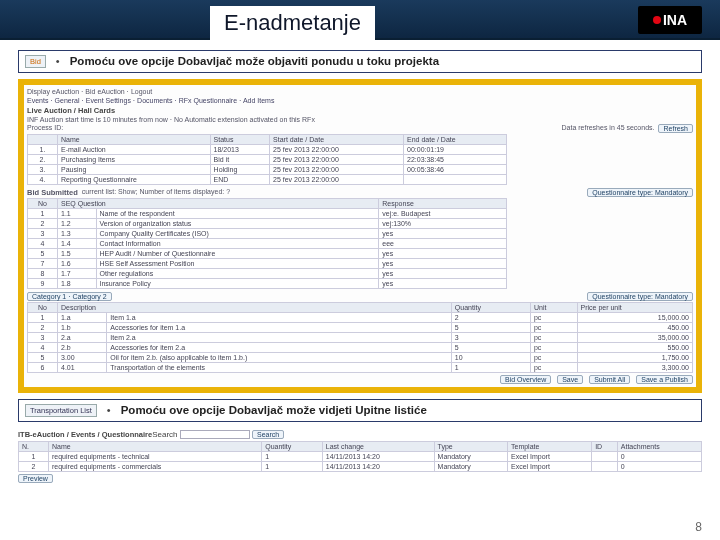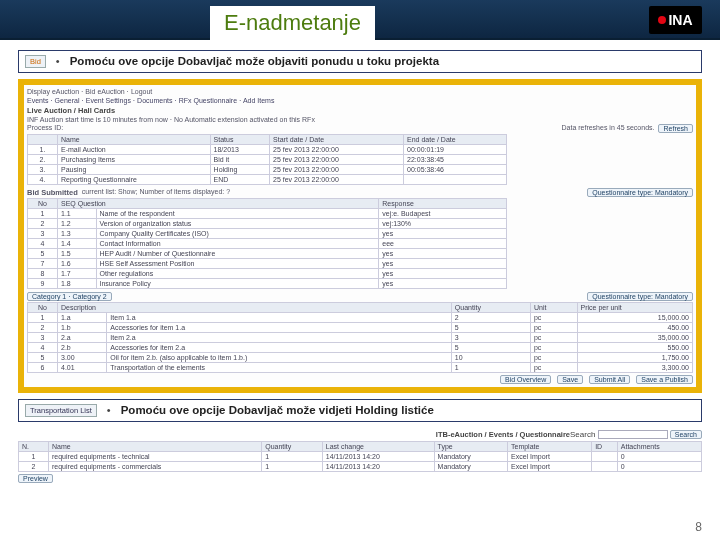--- a/index.html
+++ b/index.html
@@ -1,20 +1,20 @@
 <!DOCTYPE html>
 <html><head>
 <meta charset="utf-8">
 <style>
   * { margin: 0; padding: 0; box-sizing: border-box; }
   body { width: 720px; height: 540px; font-family: Arial, sans-serif; background: #fff; position: relative; overflow: hidden; }
   .title-bar { height: 40px; background: linear-gradient(to bottom, #1a3a5c, #0d2540); position: relative; }
   .title-bar::before { content: ""; position: absolute; left: 0; right: 0; bottom: 0; height: 2px; background: #0a1f33; }
-  .page-title { position: absolute; left: 210px; top: 6px; color: #4d7c0f; font-size: 22px; background: #fff; padding: 0 14px; height: 34px; line-height: 34px; }
-  .logo { position: absolute; right: 18px; top: 6px; width: 53px; height: 28px; background: #000; border-radius: 2px; color: #fff; font-weight: bold; font-size: 14px; display: flex; align-items: center; justify-content: center; }
+  .page-title { position: absolute; left: 210px; top: 6px; color: #0f172a; font-size: 22px; background: #fff; padding: 0 14px; height: 34px; line-height: 34px; }
+  .logo { position: absolute; right: 18px; top: 6px; width: 64px; height: 28px; background: #000; border-radius: 2px; color: #fff; font-weight: bold; font-size: 14px; display: flex; align-items: center; justify-content: center; }
   .logo .dot { width: 8px; height: 8px; background: #e20613; border-radius: 50%; margin-right: 2px; }
   .slide { padding: 8px 18px 0 18px; font-size: 8px; color: #444; }
   .callout { border: 1.5px solid #2a3a6a; margin: 2px 0 6px 0; display: flex; padding: 4px 6px; background: #fff; }
   .btn-stub { border: 1px solid #9aa; padding: 1px 4px; font-size: 7.5px; color: #335; background: #eef2f7; display: inline-block; }
   .btn-stub.orange { color: #c60; }
   .bullet { font-size: 11px; padding: 0 10px; }
   .callout-text { font-size: 11.5px; font-weight: bold; color: #222; }
   .shot { border: 6px solid #eab308; padding: 3px; background: #fdfdfd; margin-bottom: 6px; }
   .topline { color: #556; font-size: 7px; margin-bottom: 2px; }
   .tabs { font-size: 7px; color: #446; margin-bottom: 2px; }
@@ -22,21 +22,21 @@
   .row { display: flex; align-items: flex-start; gap: 4px; font-size: 7px; color: #556; margin: 1px 0; }
   .float-r { margin-left: auto; }
   .btn-mini { border: 1px solid #9ab; border-radius: 2px; padding: 0 4px; font-size: 7px; background: #eef4fa; color: #246; }
   table { border-collapse: collapse; width: 100%; font-size: 7px; }
   th, td { border: 1px solid #ccd; padding: 1px 3px; text-align: left; color: #445; background: #fff; }
   th { background: #e7ecf3; font-weight: normal; }
   .num-col { width: 30px; text-align: center; }
   .price { text-align: right; }
   .bottom-bar { display: flex; gap: 6px; justify-content: flex-end; margin-top: 2px; }
   .shot2 { margin-top: 4px; }
-  .shot2 .hdr { display: flex; justify-content: flex-end; font-size: 8px; padding: 2px 0; }
+  .shot2 .hdr { display: flex; justify-content: flex-start; font-size: 8px; padding: 2px 0; }
   .preview { margin-top: 2px; }
   .page-num { position: absolute; right: 18px; bottom: 6px; font-size: 12px; color: #666; }
 </style>
 </head>
 <body>
 
 <div class="title-bar">
   <div class="page-title">E-nadmetanje</div>
   <div class="logo">
       <span class="dot"></span>
@@ -244,21 +244,21 @@
       <span class="btn-mini">Bid Overview</span>
       <span class="btn-mini">Save</span>
       <span class="btn-mini">Submit All</span>
       <span class="btn-mini">Save a Publish</span>
     </div>
   </div>
 
   <div class="callout">
     <span class="btn-stub">Transportation List</span>
     <span class="bullet">•</span>
-    <span class="callout-text">Pomoću ove opcije Dobavljač može vidjeti Holding listiće</span>
+    <span class="callout-text">Pomoću ove opcije Dobavljač može vidjeti Upitne listiće</span>
   </div>
 
   <div class="shot2">
     <div class="hdr">
       <span class="bold">ITB-eAuction / Events / Questionnaire</span>
       <span>
         <span>Search</span>
         <input type="text" style="width: 70px; font-size: 7px; border: 1px solid rgb(170, 170, 187);">
         <span class="btn-mini">Search</span>
       </span>

